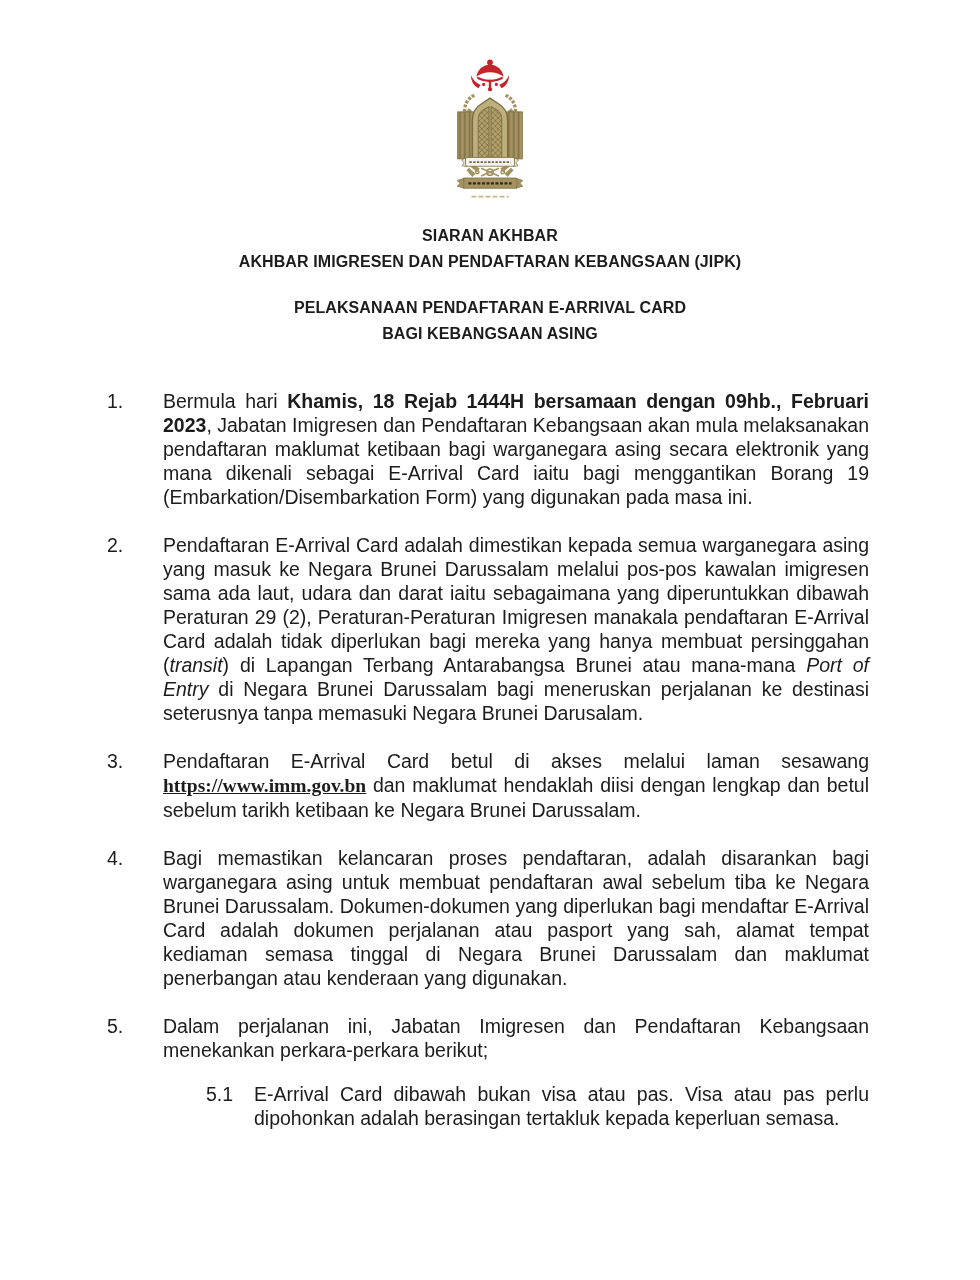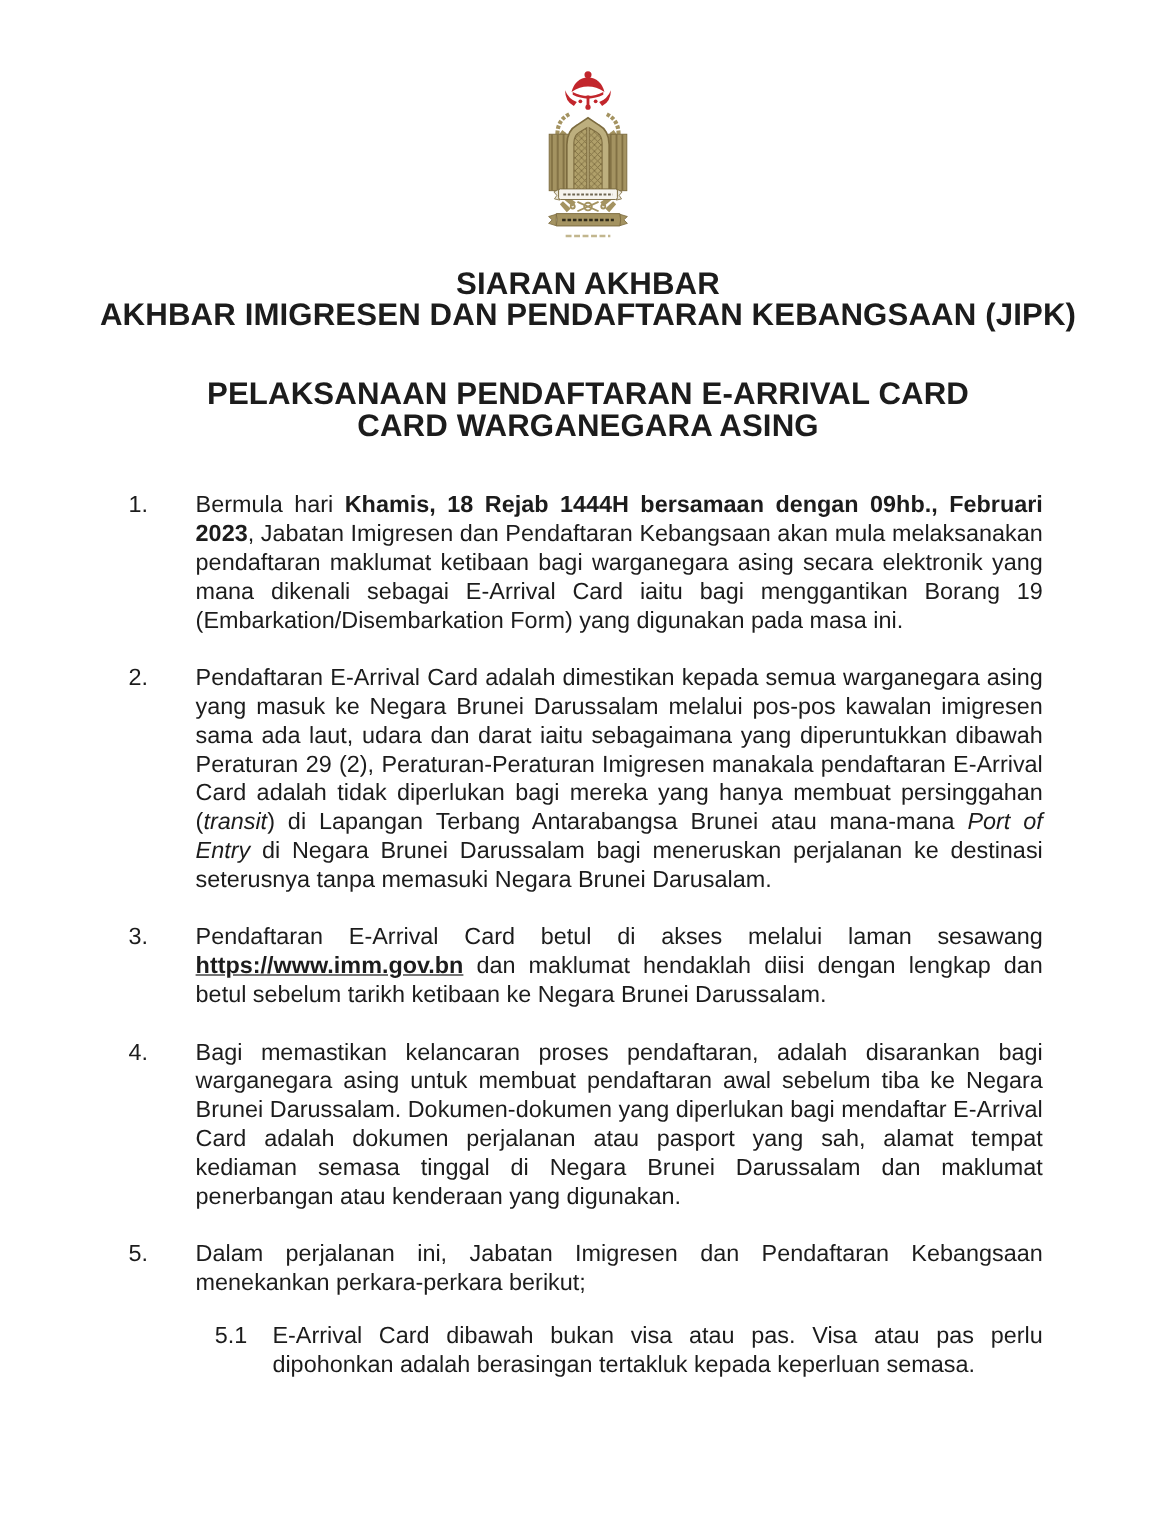--- a/index.html
+++ b/index.html
@@ -21,26 +21,26 @@
     font-family:"Liberation Sans","DejaVu Sans",sans-serif;
     color:var(--ink);
   }
   .logo-wrap{
     padding-top:56px;
     display:flex;justify-content:center;
   }
   .heading{
     text-align:center;
     font-weight:700;
-    font-size:26px;
+    font-size:16px;
     line-height:26px;
     letter-spacing:0.1px;
   }
   .heading.first{margin-top:20px;}
-  .heading.title{margin-top:40px;}
+  .heading.title{margin-top:20px;}
   .content{
     margin-top:42px;
     padding-left:107px;
     padding-right:111px;
     font-size:19.5px;
     line-height:24px;
   }
   .para{
     display:flex;
     align-items:flex-start;
@@ -48,21 +48,21 @@
   }
   .para .num{
     width:56px;
     flex-shrink:0;
   }
   .para .ptext{
     flex:1;
     text-align:justify;
   }
   .para.sub{
-    margin-left:72px;
+    margin-left:99px;
     margin-top:-4px;
   }
   .para.sub .num{width:48px;}
 </style>
 </head>
 <body>
 
 <div class="page">
 
   <div class="logo-wrap">
@@ -131,38 +131,38 @@
     </svg>
   </div>
 
   <div class="heading first">
     <div>SIARAN AKHBAR</div>
     <div>AKHBAR IMIGRESEN DAN PENDAFTARAN KEBANGSAAN (JIPK)</div>
   </div>
 
   <div class="heading title">
     <div>PELAKSANAAN PENDAFTARAN E-ARRIVAL CARD</div>
-    <div>CARD WARGANEGARA ASING</div>
+    <div>BAGI KEBANGSAAN ASING</div>
   </div>
 
   <div class="content">
 
     <div class="para">
       <div class="num">1.</div>
       <div class="ptext"><span>Bermula hari </span><span style="font-weight: 700;">Khamis, 18 Rejab 1444H bersamaan dengan 09hb., Februari 2023</span><span>, Jabatan Imigresen dan Pendaftaran Kebangsaan akan mula melaksanakan pendaftaran maklumat ketibaan bagi warganegara asing secara elektronik yang mana dikenali sebagai E-Arrival Card iaitu bagi menggantikan Borang 19 (Embarkation/Disembarkation Form) yang digunakan pada masa ini.</span></div>
     </div>
 
     <div class="para">
       <div class="num">2.</div>
       <div class="ptext"><span>Pendaftaran E-Arrival Card adalah dimestikan kepada semua warganegara asing yang masuk ke Negara Brunei Darussalam melalui pos-pos kawalan imigresen sama ada laut, udara dan darat iaitu sebagaimana yang diperuntukkan dibawah Peraturan 29 (2), Peraturan-Peraturan Imigresen manakala pendaftaran E-Arrival Card adalah tidak diperlukan bagi mereka yang hanya membuat persinggahan (</span><span style="font-style: italic;">transit</span><span>) di Lapangan Terbang Antarabangsa Brunei atau mana-mana </span><span style="font-style: italic;">Port of Entry</span><span> di Negara Brunei Darussalam bagi meneruskan perjalanan ke destinasi seterusnya tanpa memasuki Negara Brunei Darusalam.</span></div>
     </div>
 
     <div class="para">
       <div class="num">3.</div>
-      <div class="ptext"><span>Pendaftaran E-Arrival Card betul di akses melalui laman sesawang </span><span style="font-weight: 700; text-decoration: underline;">https://www.imm.gov.bn</span><span> dan maklumat hendaklah diisi dengan lengkap dan betul sebelum tarikh ketibaan ke Negara Brunei Darussalam.</span></div>
+      <div class="ptext"><span>Pendaftaran E-Arrival Card betul di akses melalui laman sesawang </span><span style="font-weight: 700; text-decoration: underline; font-family: Liberation Serif, serif;">https://www.imm.gov.bn</span><span> dan maklumat hendaklah diisi dengan lengkap dan betul sebelum tarikh ketibaan ke Negara Brunei Darussalam.</span></div>
     </div>
 
     <div class="para">
       <div class="num">4.</div>
       <div class="ptext"><span>Bagi memastikan kelancaran proses pendaftaran, adalah disarankan bagi warganegara asing untuk membuat pendaftaran awal sebelum tiba ke Negara Brunei Darussalam. Dokumen-dokumen yang diperlukan bagi mendaftar E-Arrival Card adalah dokumen perjalanan atau pasport yang sah, alamat tempat kediaman semasa tinggal di Negara Brunei Darussalam dan maklumat penerbangan atau kenderaan yang digunakan.</span></div>
     </div>
 
     <div class="para">
       <div class="num">5.</div>
       <div class="ptext"><span>Dalam perjalanan ini, Jabatan Imigresen dan Pendaftaran Kebangsaan menekankan perkara-perkara berikut;</span></div>

